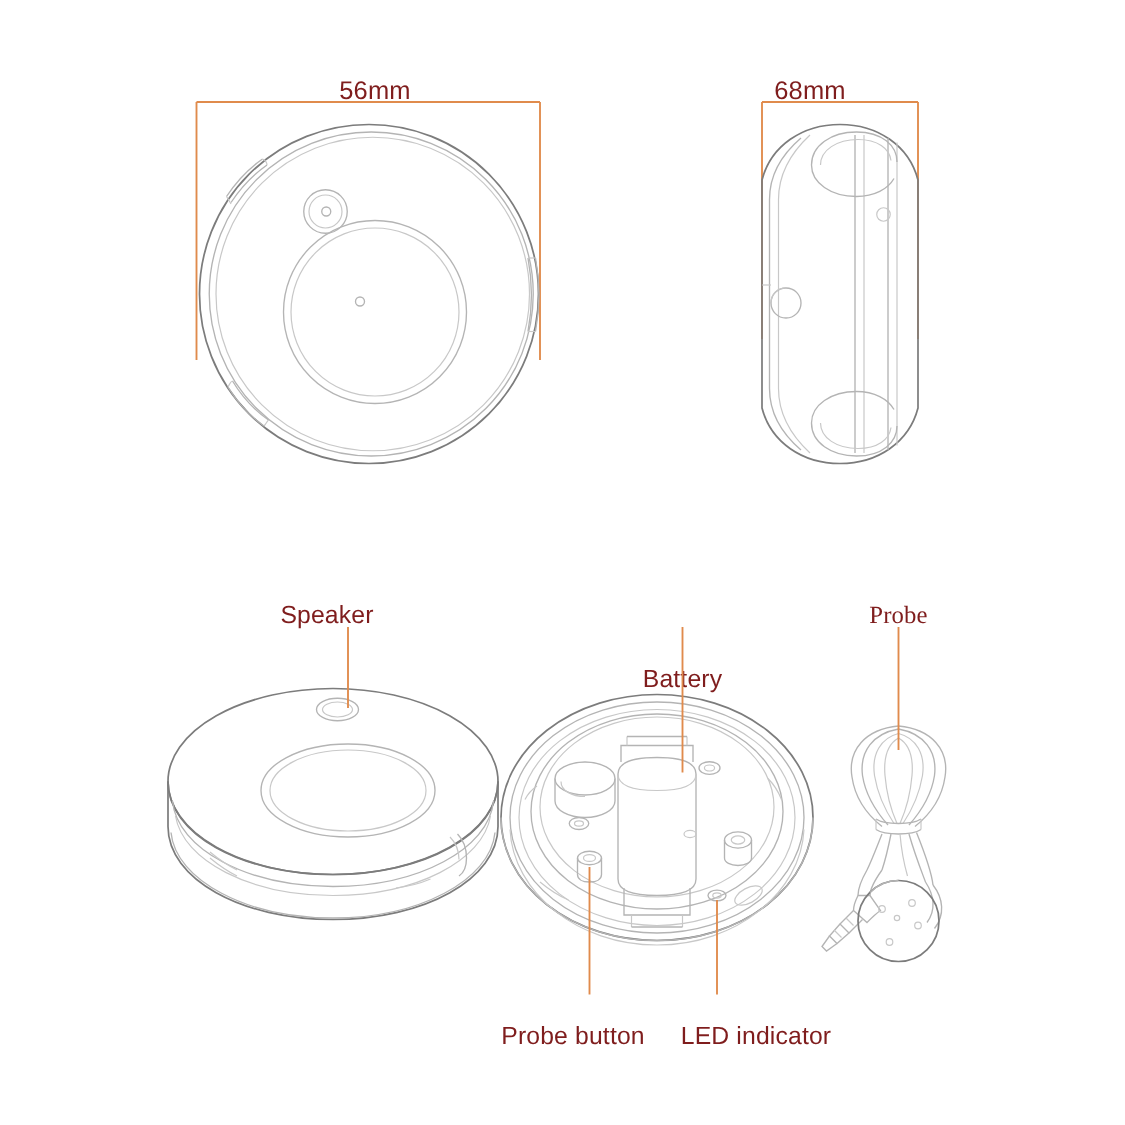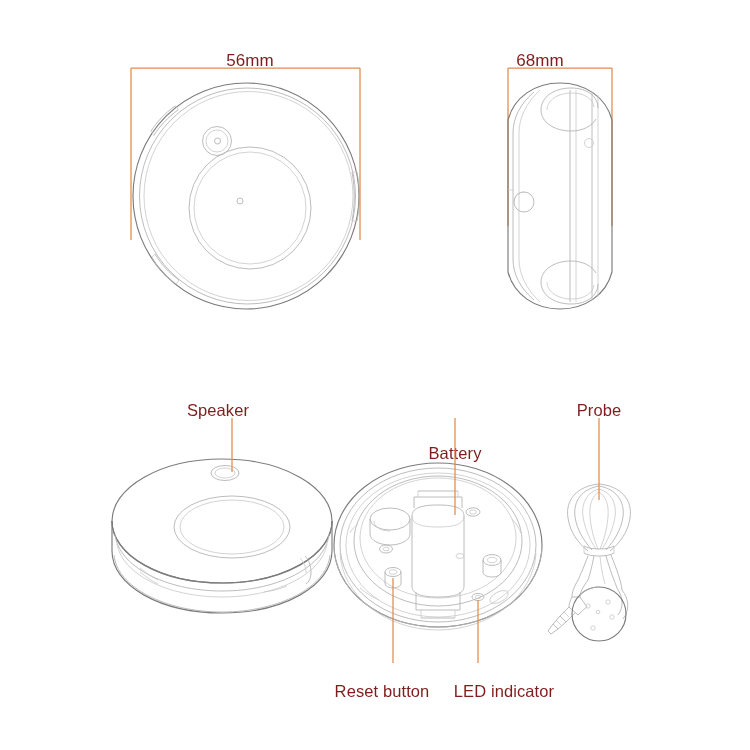--- a/index.html
+++ b/index.html
@@ -50,23 +50,23 @@
 <div id="stage">
 
   <div class="dim-label center-x" style="left:250px; top:52px;">56mm</div>
 
   <div class="dim-label center-x" style="left:540px; top:52px;">68mm</div>
 
   <div class="callout-label center-x" style="left:218px; top:402px;">Speaker</div>
 
   <div class="callout-label center-x" style="left:455px; top:402px;margin-top:43px;">Battery</div>
 
-  <div class="callout-label center-x" style="left:599px; top:402px;">Probe</div>
-
-  <div class="callout-label center-x" style="left:382px; top:683px;">Reset button</div>
+  <div class="callout-label center-x" style="left:599px; top:402px;font-family:Liberation Serif, serif;">Probe</div>
+
+  <div class="callout-label center-x" style="left:382px; top:683px;">Probe button</div>
 
   <div class="callout-label center-x" style="left:504px; top:683px;">LED indicator</div>
 
   <svg width="750" height="750" viewBox="0 0 750 750" style="position:absolute; left:0; top:0;">
 
     <g>
       <path class="dimline" d="M131,68 L360,68"></path>
       <path class="dimline" d="M131,68 L131,240"></path>
       <path class="dimline" d="M360,68 L360,240"></path>
     </g>

